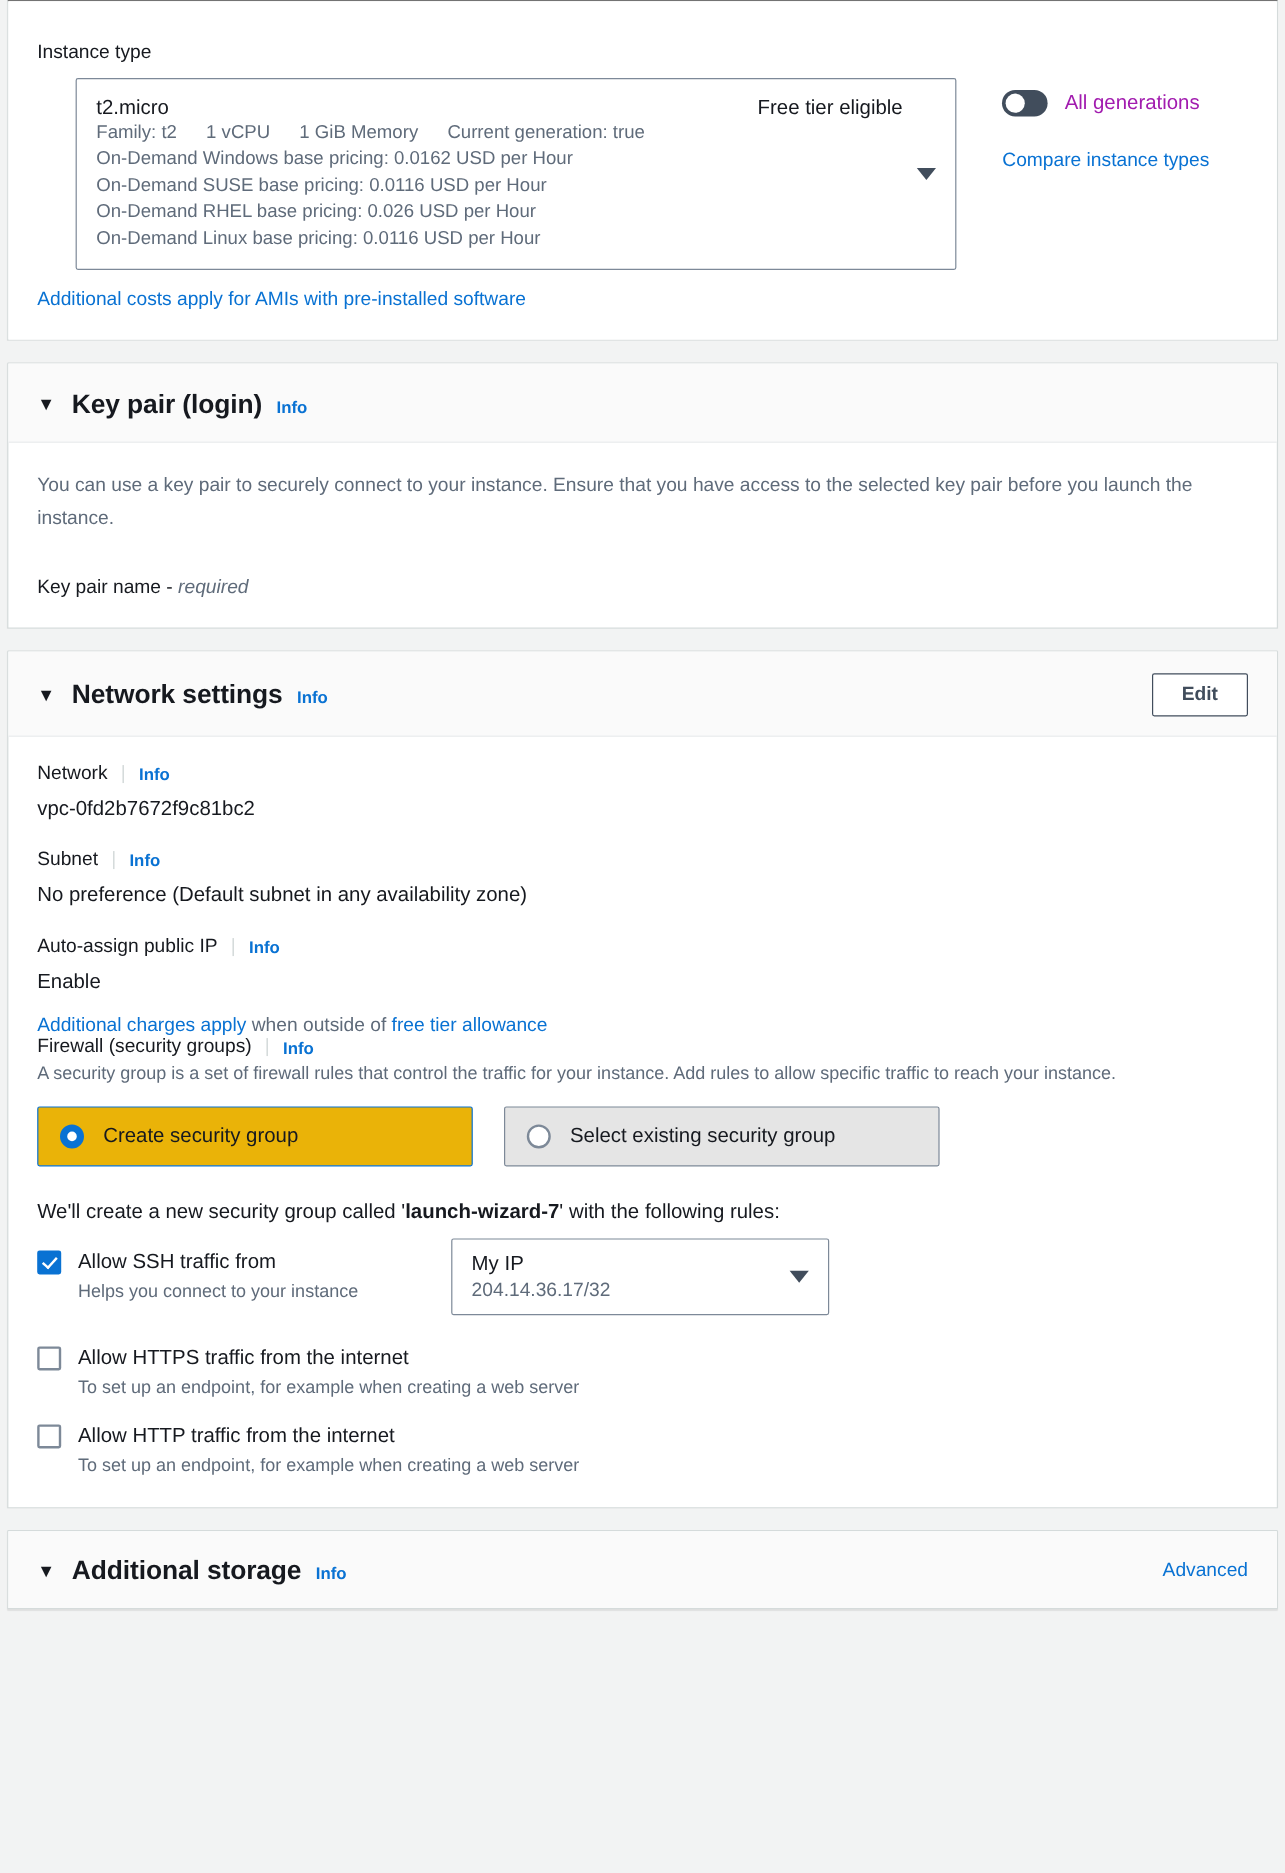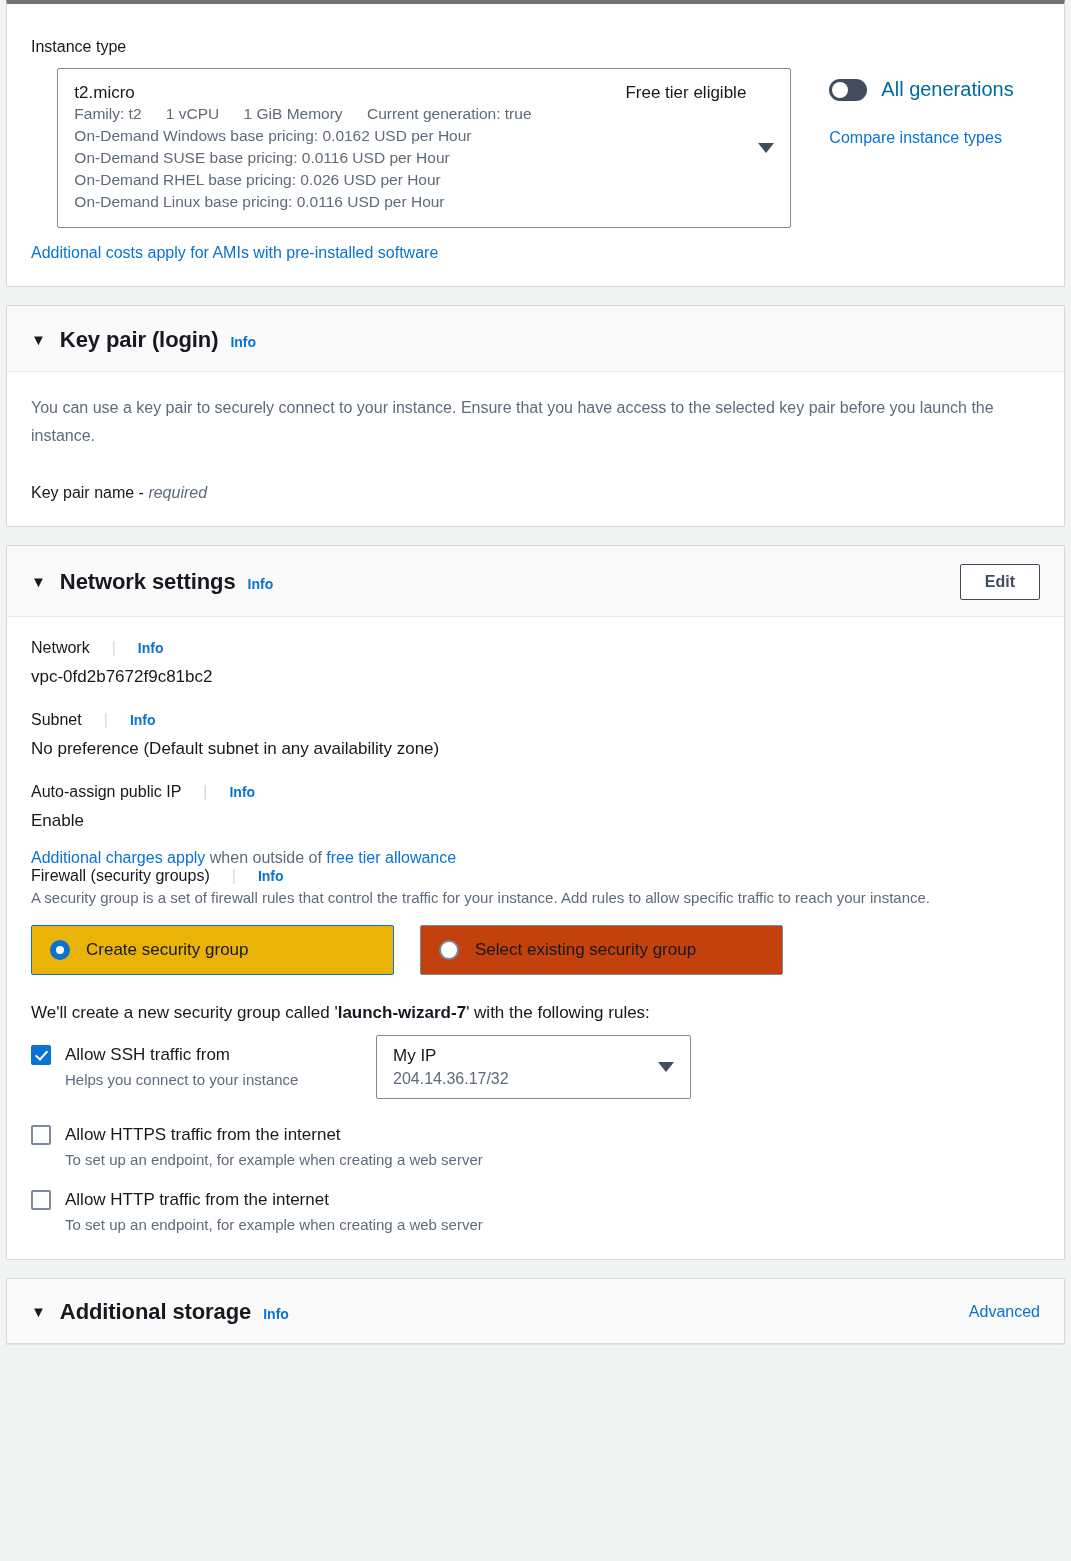--- a/index.html
+++ b/index.html
@@ -109,21 +109,21 @@
     flex: none;
     cursor: pointer;
   }
   .toggle .knob {
     position: absolute;
     width: 16px; height: 16px;
     border-radius: 50%;
     background: #ffffff;
     top: 3px; left: 3px;
   }
-  .toggle-label { font-size: 20px; color: #0369a1; }
+  .toggle-label { font-size: 17px; color: #a21caf; }
   .compare-link { display: block; margin-top: 28px; }
 
   
   .desc-text {
     font-size: 16px;
     color: #5f6b7a;
     line-height: 28px;
     max-width: 975px;
   }
   .field-label { font-size: 16px; color: #16191f; margin-top: 34px; }
@@ -162,40 +162,40 @@
     border-radius: 2px;
     cursor: pointer;
     font-family: "Liberation Sans", sans-serif;
   }
   .ns-body { padding: 22px 24px 26px 24px; }
   .kv-label {
     font-size: 16px;
     color: #16191f;
     display: flex;
     align-items: center;
-    gap: 22px;
+    gap: 11px;
     margin-bottom: 10px;
   }
   .kv-sep { color: #d5dbdb; }
   .kv-value { font-size: 17px; color: #16191f; margin-bottom: 24px; }
   .charges { font-size: 16px; }
   .charges .muted { color: #5f6b7a; }
 
   .fw-desc { font-size: 15px; color: #5f6b7a; line-height: 22px; margin-top: 2px; max-width: 960px;}
   .sg-choices { display: flex; gap: 26px; margin-top: 16px; }
   .sg-card {
     width: 363px;
     height: 50px;
     border: 1px solid #7d8998;
     border-radius: 2px;
     display: flex;
     align-items: center;
     padding: 0 18px;
     gap: 16px;
-    background: #c2410c;
+    background: #e5e5e5;
     cursor: pointer;
     font-size: 17px;
   }
   .sg-card.selected { border-color: #0972d3; background: #eab308; }
   .radio {
     width: 20px; height: 20px;
     border-radius: 50%;
     border: 2px solid #7d8998;
     background: #fff;
     flex: none;
@@ -249,21 +249,21 @@
   .ip-main { font-size: 17px; color: #16191f; }
   .ip-sub { font-size: 16px; color: #5f6b7a; margin-top: 4px; }
 
   .bottom-panel .panel-header { min-height: 64px; border-bottom: none; }
 </style>
 </head>
 <body>
 
 <div class="page">
 
-  <div class="panel" style="border-top:4px solid #737373;">
+  <div class="panel" style="border-top:1px solid #737373;">
     <div class="top-panel-body">
       <div style="height:34px;"></div>
       <div class="label-plain">Instance type</div>
       <div class="itype-row">
 
         <div class="itype-select">
           <div class="itype-head">
             <span class="itype-name">t2.micro</span>
             <span class="itype-free">Free tier eligible</span>
           </div>

